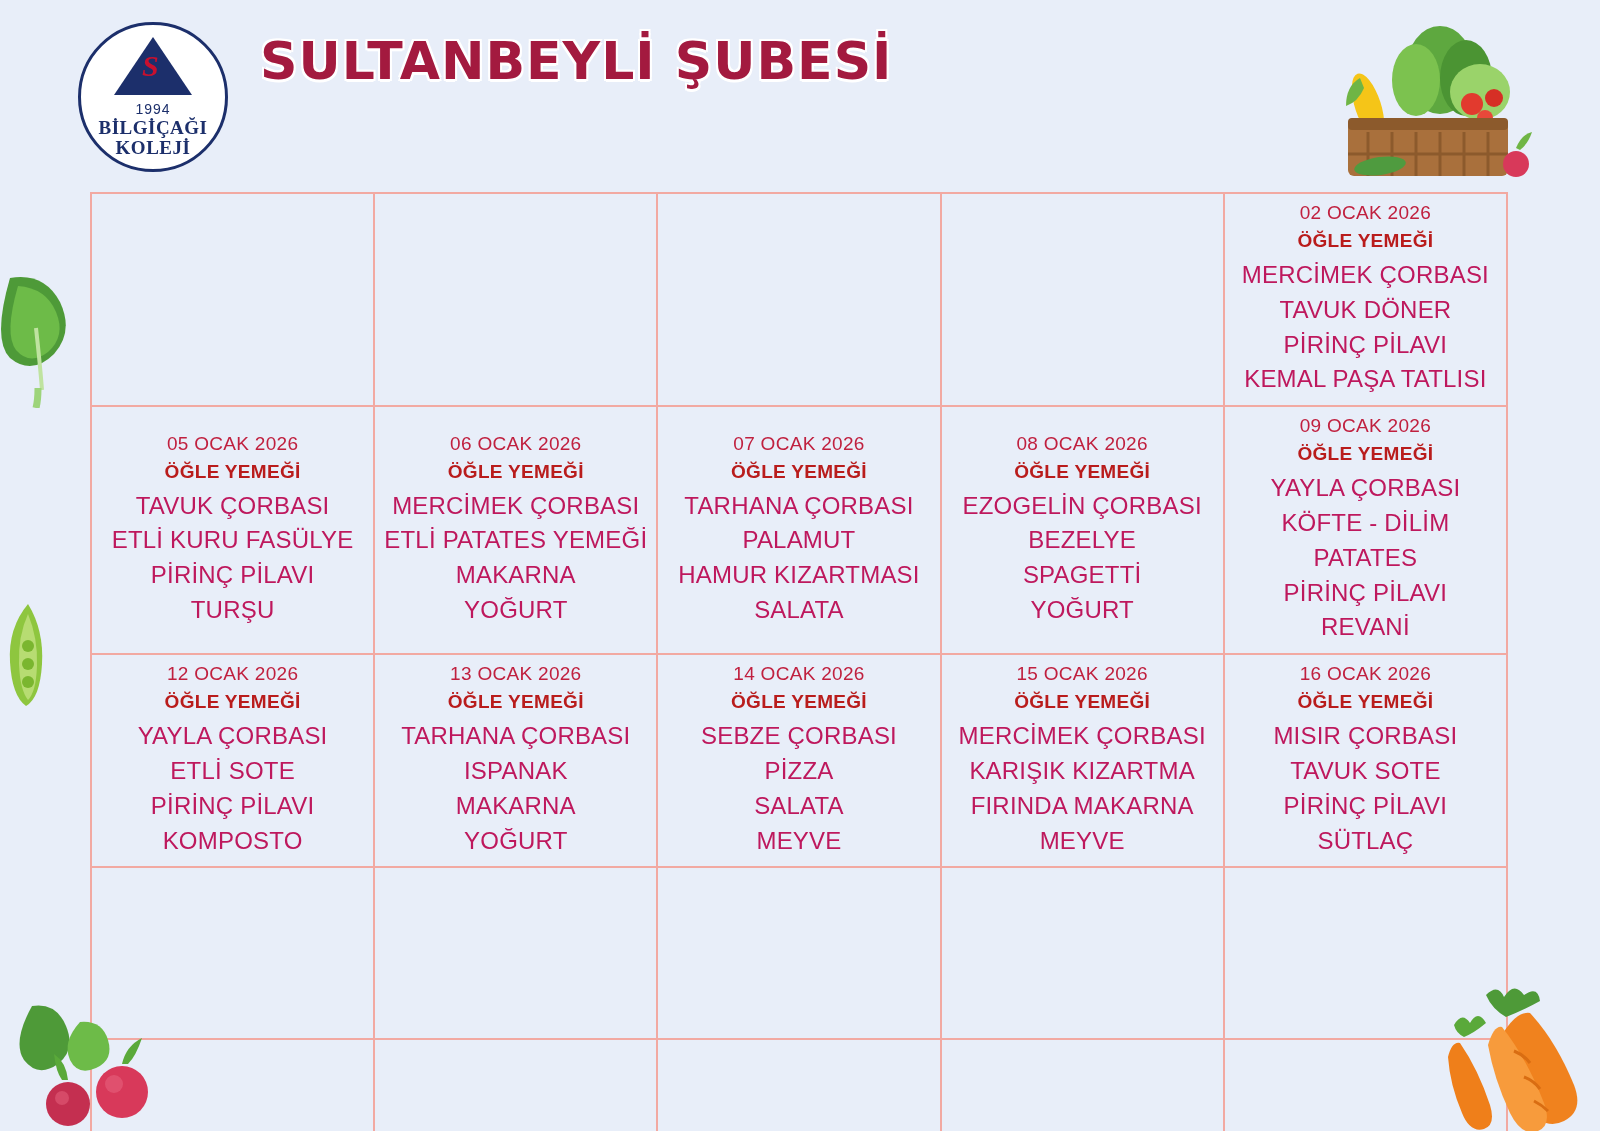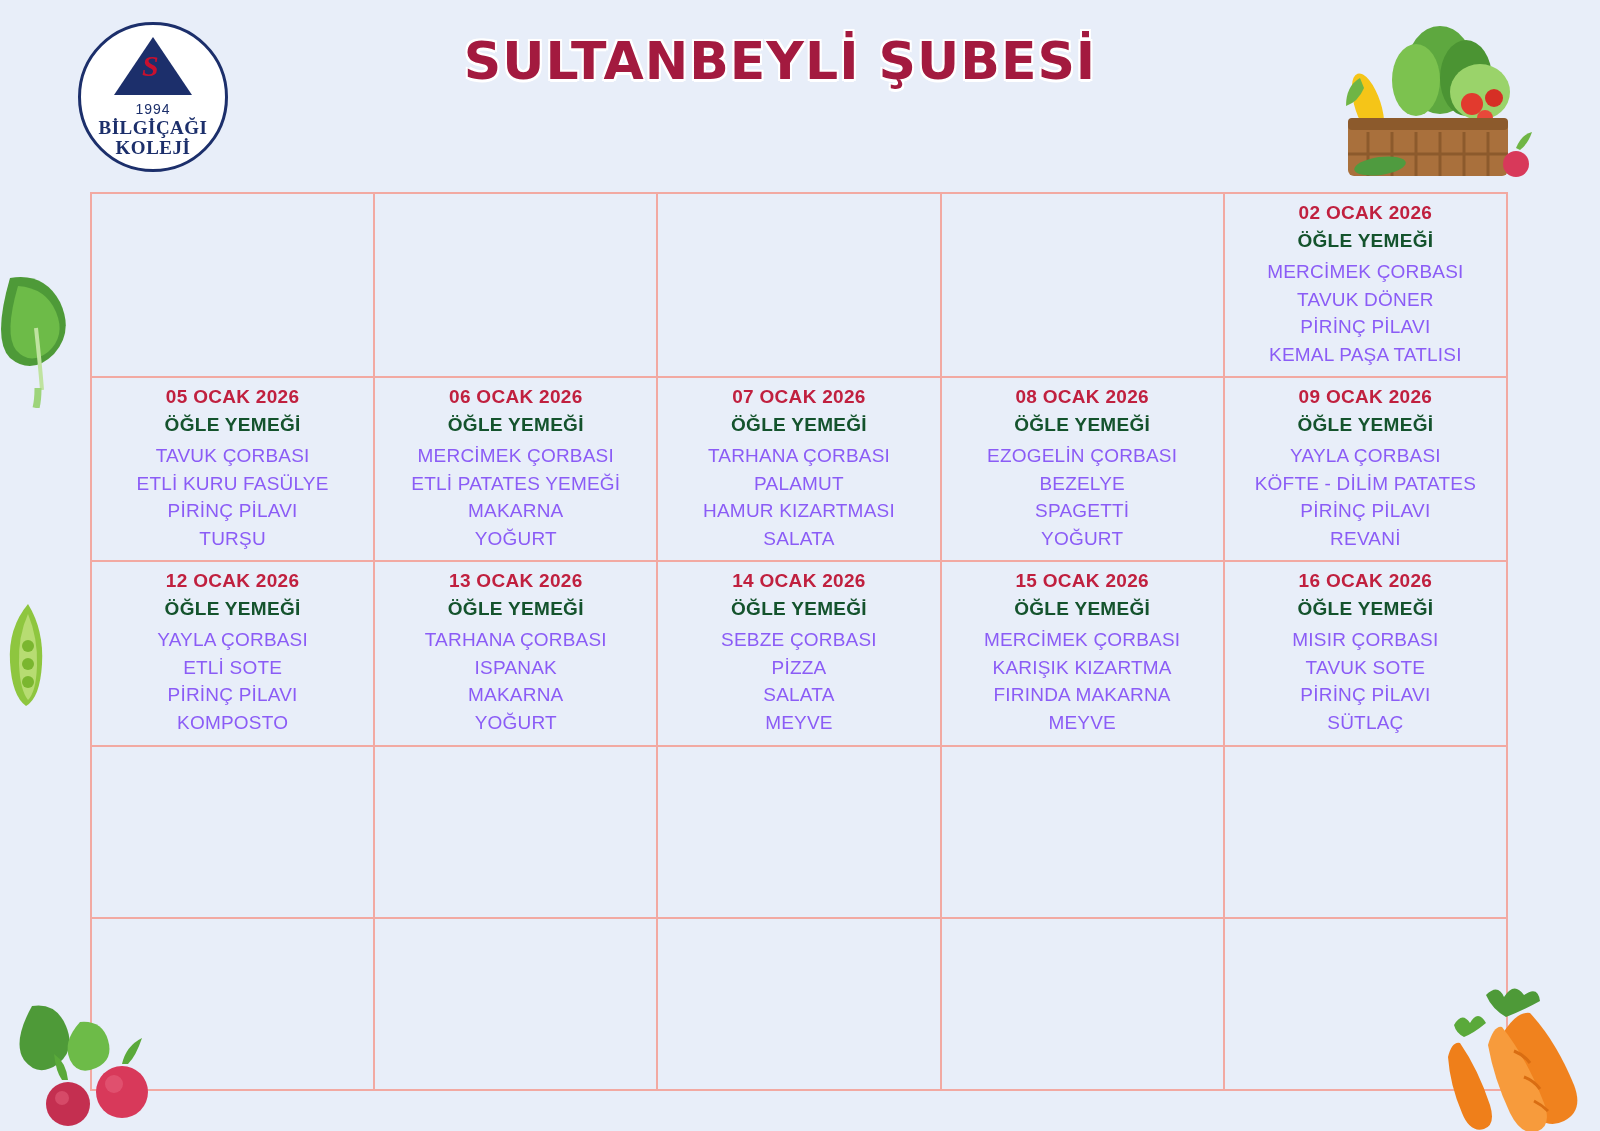--- a/index.html
+++ b/index.html
@@ -75,21 +75,21 @@
     text-align: center;
     letter-spacing: 0.5px;
     font-family: Liberation Serif, serif;
   }
 
   .title-block {
     position: absolute;
     left: 260px;
     right: 300px;
     top: 30px;
-    text-align: center;
+    text-align: left;
   }
   .title-line {
     font-family: "DejaVu Sans", sans-serif;
     font-weight: bold;
     font-size: 52px;
     color: #a31a3f;
     letter-spacing: 1px;
     line-height: 1.22;
     text-shadow:
       -2px -2px 0 #ffffff,
@@ -111,34 +111,34 @@
   .menu-table td {
     border: 2px solid #f2a9a2;
     vertical-align: middle;
     text-align: center;
     padding: 8px 6px;
     height: 172px;
   }
   .cell-date {
     color: #c0203f;
     font-size: 19px;
-    font-weight: bold;
+    font-weight: normal;
     letter-spacing: 0.3px;
     margin-bottom: 6px;
   }
   .cell-meal {
-    color: #14532d;
+    color: #b91c1c;
     font-size: 19px;
     font-weight: bold;
     letter-spacing: 0.3px;
     margin-bottom: 6px;
   }
   .cell-item {
-    color: #8b5cf6;
-    font-size: 19px;
+    color: #be185d;
+    font-size: 24px;
     line-height: 1.45;
     letter-spacing: 0.2px;
   }
   .empty-cell { height: 172px; }
 
   
   .deco { position: absolute; pointer-events: none; }
 
   
   .basket { right: 50px; top: 18px; width: 230px; height: 175px; }

